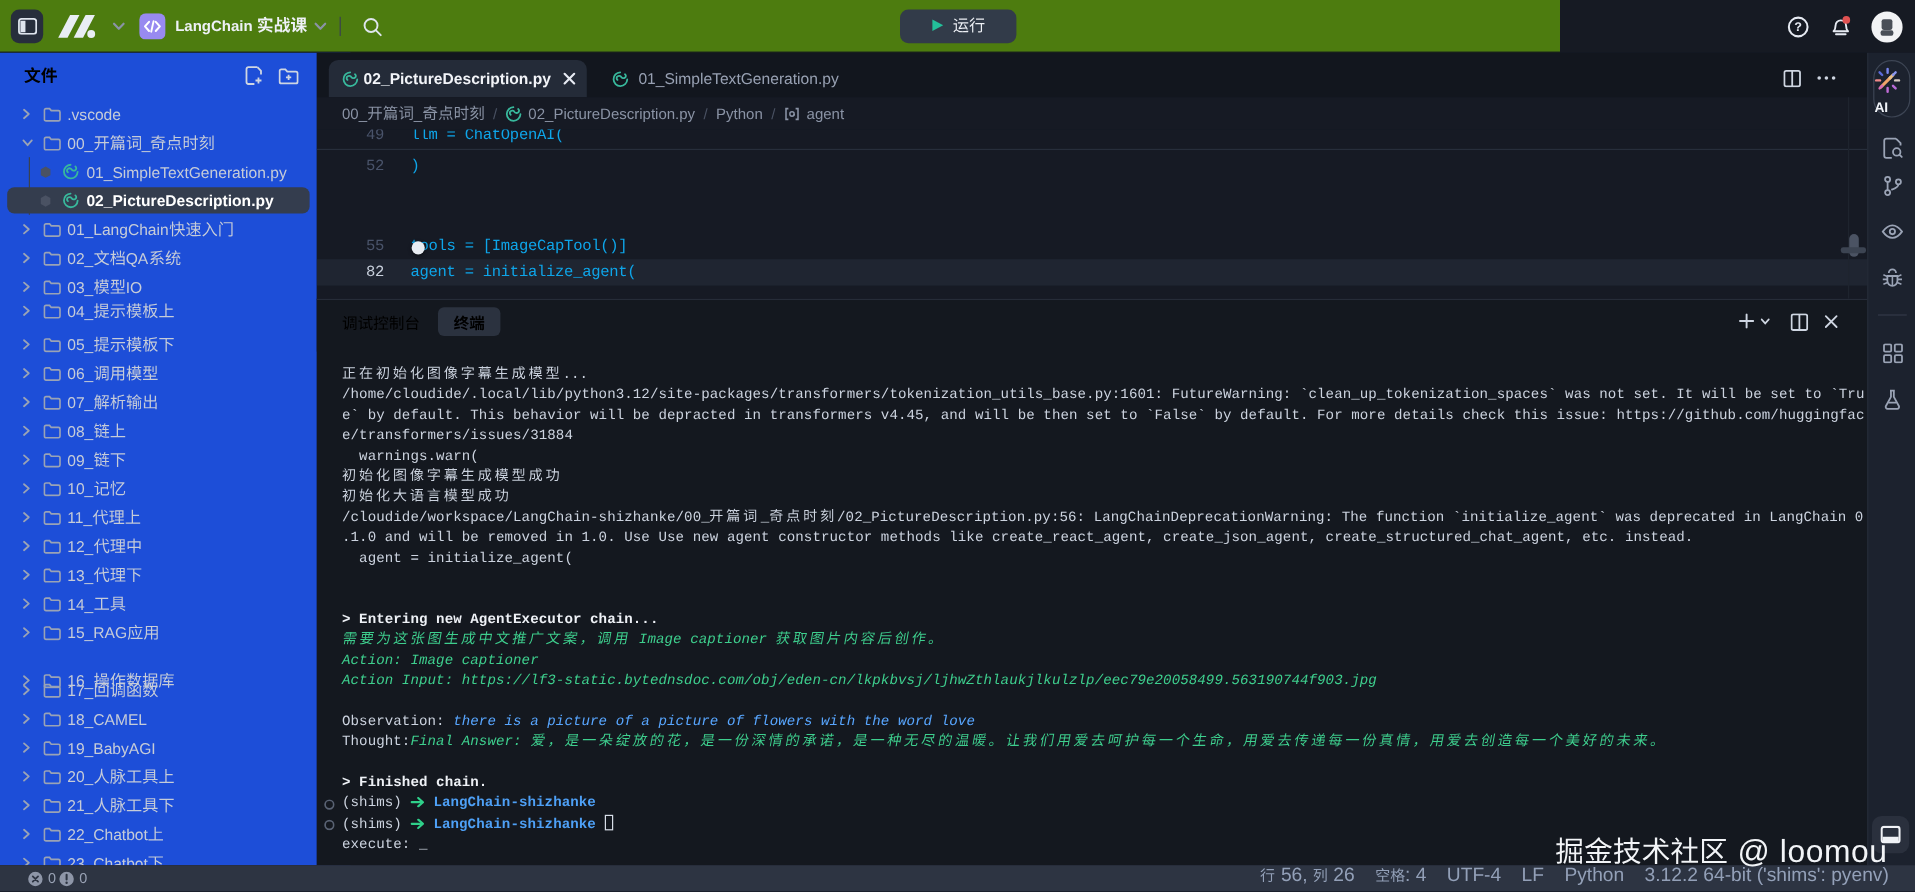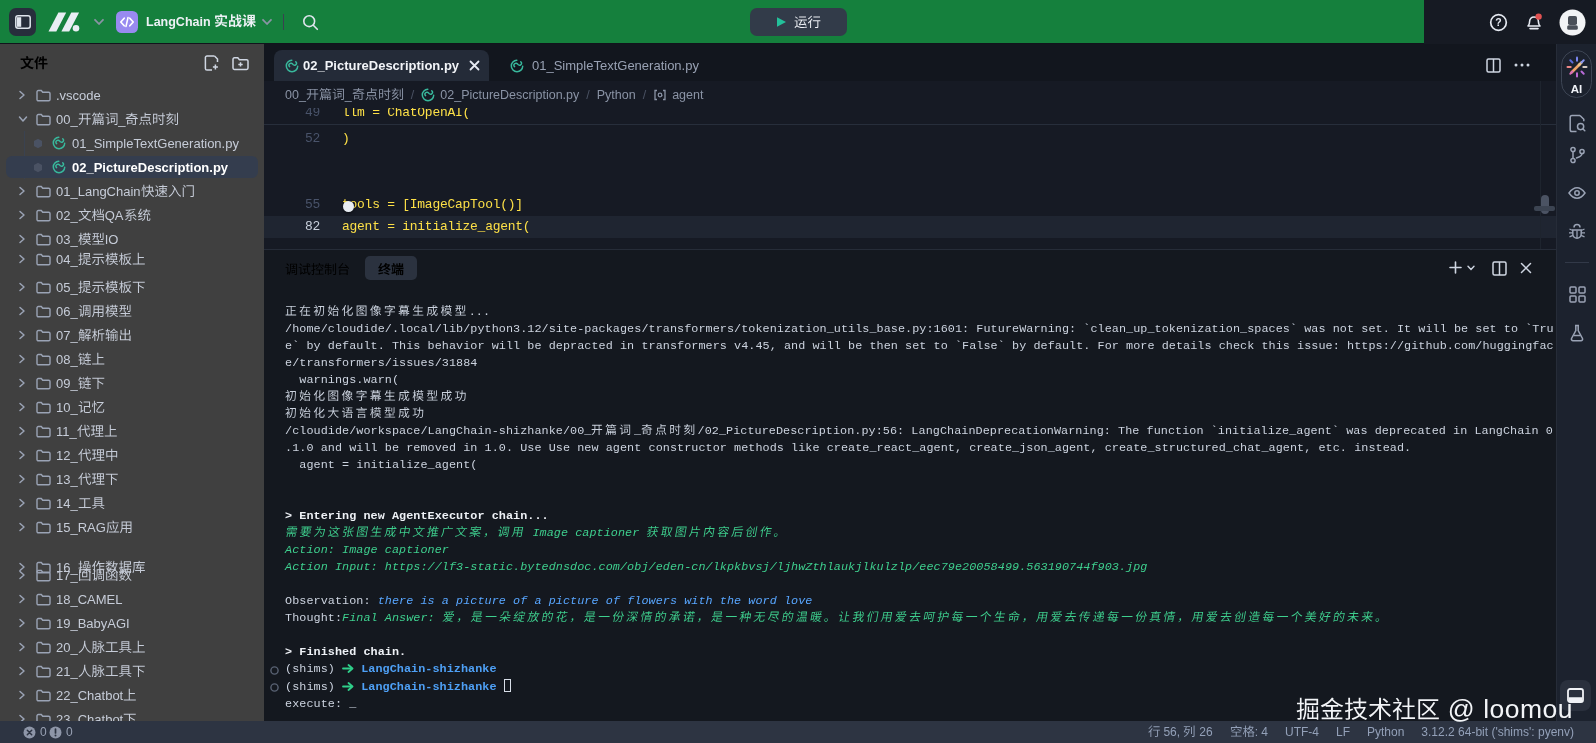--- a/index.html
+++ b/index.html
@@ -1,25 +1,25 @@
 <!DOCTYPE html>
 <html><head><meta charset="utf-8">
 <style>
 *{margin:0;padding:0;box-sizing:border-box}
 html,body{width:1596px;height:743px;overflow:hidden;background:#161a23}
 body{font-family:"Liberation Sans",sans-serif;-webkit-font-smoothing:antialiased}
 svg{vertical-align:baseline}
 .abs:not(.ttl)>svg,.tmark svg,.sico svg,.tbtn svg,#panelbtn svg,#panelhead .abs>svg{display:block}
 .abs{position:absolute}
 #app{position:relative;width:1596px;height:743px}
-#topbar{position:absolute;left:0;top:0;width:1424px;height:44px;background:#15803d;border-bottom:1px solid #11141c}
+#topbar{position:absolute;left:0;top:0;width:1300px;height:44px;background:#4d7c0f;border-bottom:1px solid #11141c}
 .tbtn{position:absolute;top:8px;width:27px;height:28px;background:#272e3c;border-radius:7px;display:flex;align-items:center;justify-content:center}
 .ttl{color:#eef1f6;font-size:12.5px;font-weight:bold}
 #runbtn{position:absolute;left:750px;top:8px;width:97px;height:28px;background:#323b49;border-radius:7px;display:flex;align-items:center;justify-content:center;gap:7px}
-#sidebar{position:absolute;left:0;top:44px;width:292px;height:677px;background:#404040;overflow:hidden}
+#sidebar{position:absolute;left:0;top:44px;width:292px;height:677px;background:#1d4ed8;overflow:hidden}
 #tree{position:absolute;left:0;top:39px;width:264px;height:594px}
 .trow{position:absolute;left:0;width:264px;height:24px;display:flex;align-items:center;color:#c6ccd8;font-size:13px}
 .trow.lvl0{padding-left:18px}
 .trow.lvl1{padding-left:33px}
 .tchev{width:18px;display:flex;align-items:center}
 .tdot{width:19px;display:flex;align-items:center}
 .tico{width:20px;display:flex;align-items:center}
 .tlbl{white-space:pre}
 .trow.sel::before{content:"";position:absolute;left:6px;right:6px;top:1px;bottom:1px;background:#343d4e;border-radius:6px}
 .trow.sel *{position:relative}
@@ -36,21 +36,21 @@
 .tico2{display:flex}
 #breadcrumb{position:absolute;left:0;top:37px;width:1292px;height:27px;display:flex;align-items:center;padding-left:21px;color:#8a93a5;font-size:12.5px;background:#161a24}
 #breadcrumb .bsep{margin:0 7px;color:#4a5263}
 #breadcrumb .bico{margin-right:5px;display:flex}
 #codearea{position:absolute;left:0;top:64px;width:1292px;height:185px;overflow:hidden;background:#161a24}
 .crow{position:absolute;left:0;width:1292px;height:22px;line-height:22px;font-family:"Liberation Mono",monospace;font-size:12.95px;letter-spacing:-0.23px;white-space:pre}
 .crow.cur{background:#1f2531}
 .gut{position:absolute;left:0;width:56px;text-align:right;color:#49536a}
 .gutact{color:#c8d0dc}
 .ctext{position:absolute;left:78px}
-.w{color:#fde047}
+.w{color:#0ea5e9}
 .kw{color:#939af2}
 .strq{color:#4f9f7f}
 .cmt{color:#5a6374}
 .stickyline{position:absolute;left:0;top:16px;width:1292px;height:1px;background:#272e3b}
 #cursorblob{position:absolute;left:79px;top:93px;width:11px;height:11px;background:#e8ecf2;border-radius:50%;box-shadow:0 1px 3px rgba(0,0,0,.5)}
 .vscroll{position:absolute;left:1277px;top:151px;width:8px;height:19px;background:#4b5363;border-radius:4px}
 .vscrollbar{position:absolute;left:1270px;top:162px;width:21px;height:5px;background:#3c4452;border-radius:2px}
 #panel{position:absolute;left:0;top:205px;width:1292px;height:472px;background:#14181f;border-top:1px solid #262c38}
 #panelhead{position:absolute;left:0;top:0;width:1292px;height:36px}
 .ptab1{position:absolute;left:21px;top:0;height:36px;display:flex;align-items:center;fill:#97a0b2}
@@ -59,29 +59,29 @@
 .tl{height:17.05px;line-height:17.05px;font-family:"Liberation Mono",monospace;font-size:11.78px;letter-spacing:0.067px;white-space:pre;color:#ccd3df}
 .tl .td{color:#ccd3df}
 .tl .tb{color:#eef1f6;font-weight:bold}
 .tl .tg{color:#3ecf8e;font-style:italic}
 .tl .tbl{color:#58a6ff;font-style:italic}
 .tl .tlk{color:#4ea0f6;font-weight:bold}
 .tar svg{vertical-align:-1px}
 .curbox{display:inline-block;width:7px;height:13px;border:1px solid #d8dee8;vertical-align:-2px}
 .tmark{position:absolute;left:6px}
 #rail{position:absolute;left:1556px;top:44px;width:40px;height:677px;background:#1c222e;border-left:1px solid #262c38}
-#aipill{position:absolute;left:4px;top:6px;width:31px;height:48px;border:1.5px solid #3d4554;border-radius:16px;display:flex;flex-direction:column;align-items:center}
+#aipill{position:absolute;left:4px;top:6px;width:31px;height:48px;border:1.5px solid #3d4554;border-radius:16px;display:flex;flex-direction:column;align-items:flex-start}
 .ailbl{color:#f0f3f8;font-weight:bold;font-size:11.5px;margin-top:1px}
 .rico{position:absolute;left:0;width:40px;display:flex;justify-content:center}
 .rsep{position:absolute;left:8px;top:218px;width:24px;height:1px;background:#323948}
 #panelbtn{position:absolute;left:3px;top:636px;width:31px;height:31px;background:#2a303d;border-radius:8px;display:flex;align-items:center;justify-content:center}
 #statusbar{position:absolute;left:0;top:721px;width:1596px;height:22px;background:#2d3442}
 .sico{position:absolute;top:4.5px}
 .snum{position:absolute;top:0;line-height:22px;color:#99a2b4;font-size:12px}
-#statusright{position:absolute;right:22px;top:0;height:22px;display:flex;align-items:center;gap:17px;color:#93a0b8;font-size:12px;fill:#93a0b8}
+#statusright{position:absolute;right:22px;top:0;height:22px;display:flex;gap:17px;color:#93a0b8;font-size:16px;fill:#93a0b8}
 #watermark{position:absolute;left:1296px;top:694px;color:#f2f4f7;font-size:24px;fill:#f2f4f7;white-space:pre}
 #sidebar svg,.trow svg{flex:none}
 .ttl svg,#watermark svg{fill:currentColor}
 </style>
 </head><body>
 <svg width="0" height="0" style="position:absolute">
     <defs>
       <path id="r5f00" d="M649 703V418H369V461V703ZM52 418V346H288C274 209 223 75 54 -28C74 -41 101 -66 114 -84C299 33 351 189 365 346H649V-81H726V346H949V418H726V703H918V775H89V703H293V461L292 418Z"></path>
       <path id="r7bc7" d="M239 278V-75H307V84H435V-55H499V84H630V-55H693V84H828V-10C828 -20 825 -24 813 -24C801 -25 764 -25 719 -24C727 -40 737 -62 740 -79C800 -79 841 -79 867 -70C892 -60 899 -44 899 -10V278ZM307 140V220H435V140ZM828 140H693V220H828ZM499 140V220H630V140ZM234 499H802V401H234V403ZM456 618C469 600 483 578 494 557H234L164 558V404C164 267 153 101 41 -33C60 -43 87 -66 100 -80C204 47 229 202 233 342H873V557H580C567 581 545 613 526 637C545 656 563 678 580 702H666C695 667 723 624 735 595L803 622C792 645 773 674 751 702H937V761H617C629 782 640 805 648 827L576 845C548 769 496 697 436 650C447 645 465 636 479 627ZM183 845C150 756 94 669 32 611C50 602 80 582 94 570C128 605 162 651 192 702H247C267 666 287 624 295 596L362 619C354 642 339 673 322 702H480V761H224C235 783 244 805 253 827Z"></path>
       <path id="r8bcd" d="M107 762C161 715 227 650 259 607L310 660C278 701 209 764 155 808ZM393 620V555H778V620ZM46 526V454H196V102C196 51 160 14 141 -1C153 -12 176 -37 184 -52C198 -33 224 -13 392 112C385 126 375 155 370 175L266 101V526ZM368 790V720H851V17C851 0 845 -5 828 -6C810 -6 750 -7 689 -4C699 -25 710 -60 714 -80C796 -80 850 -79 881 -67C912 -54 923 -30 923 17V790ZM500 389H662V200H500ZM433 454V67H500V134H730V454Z"></path>

